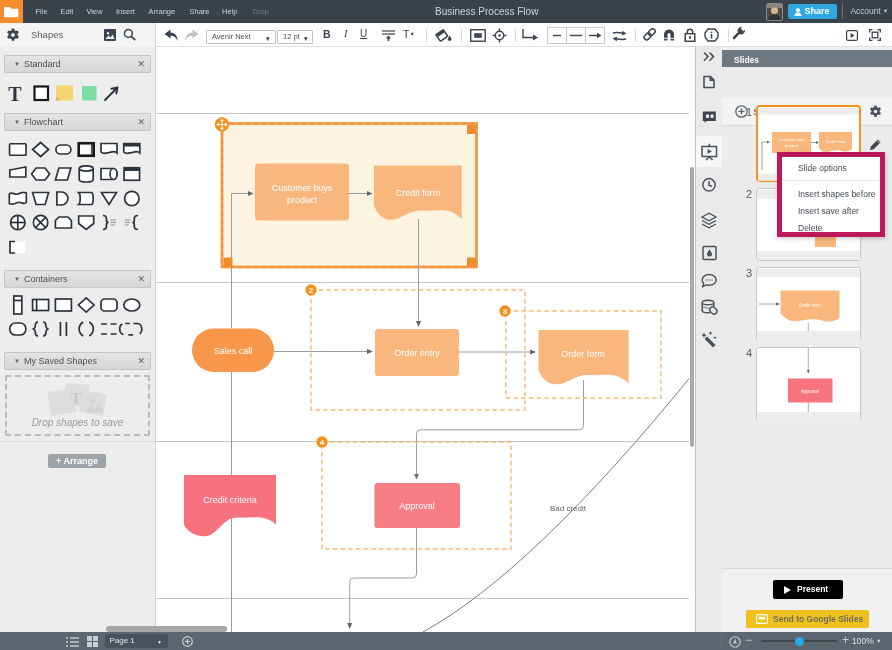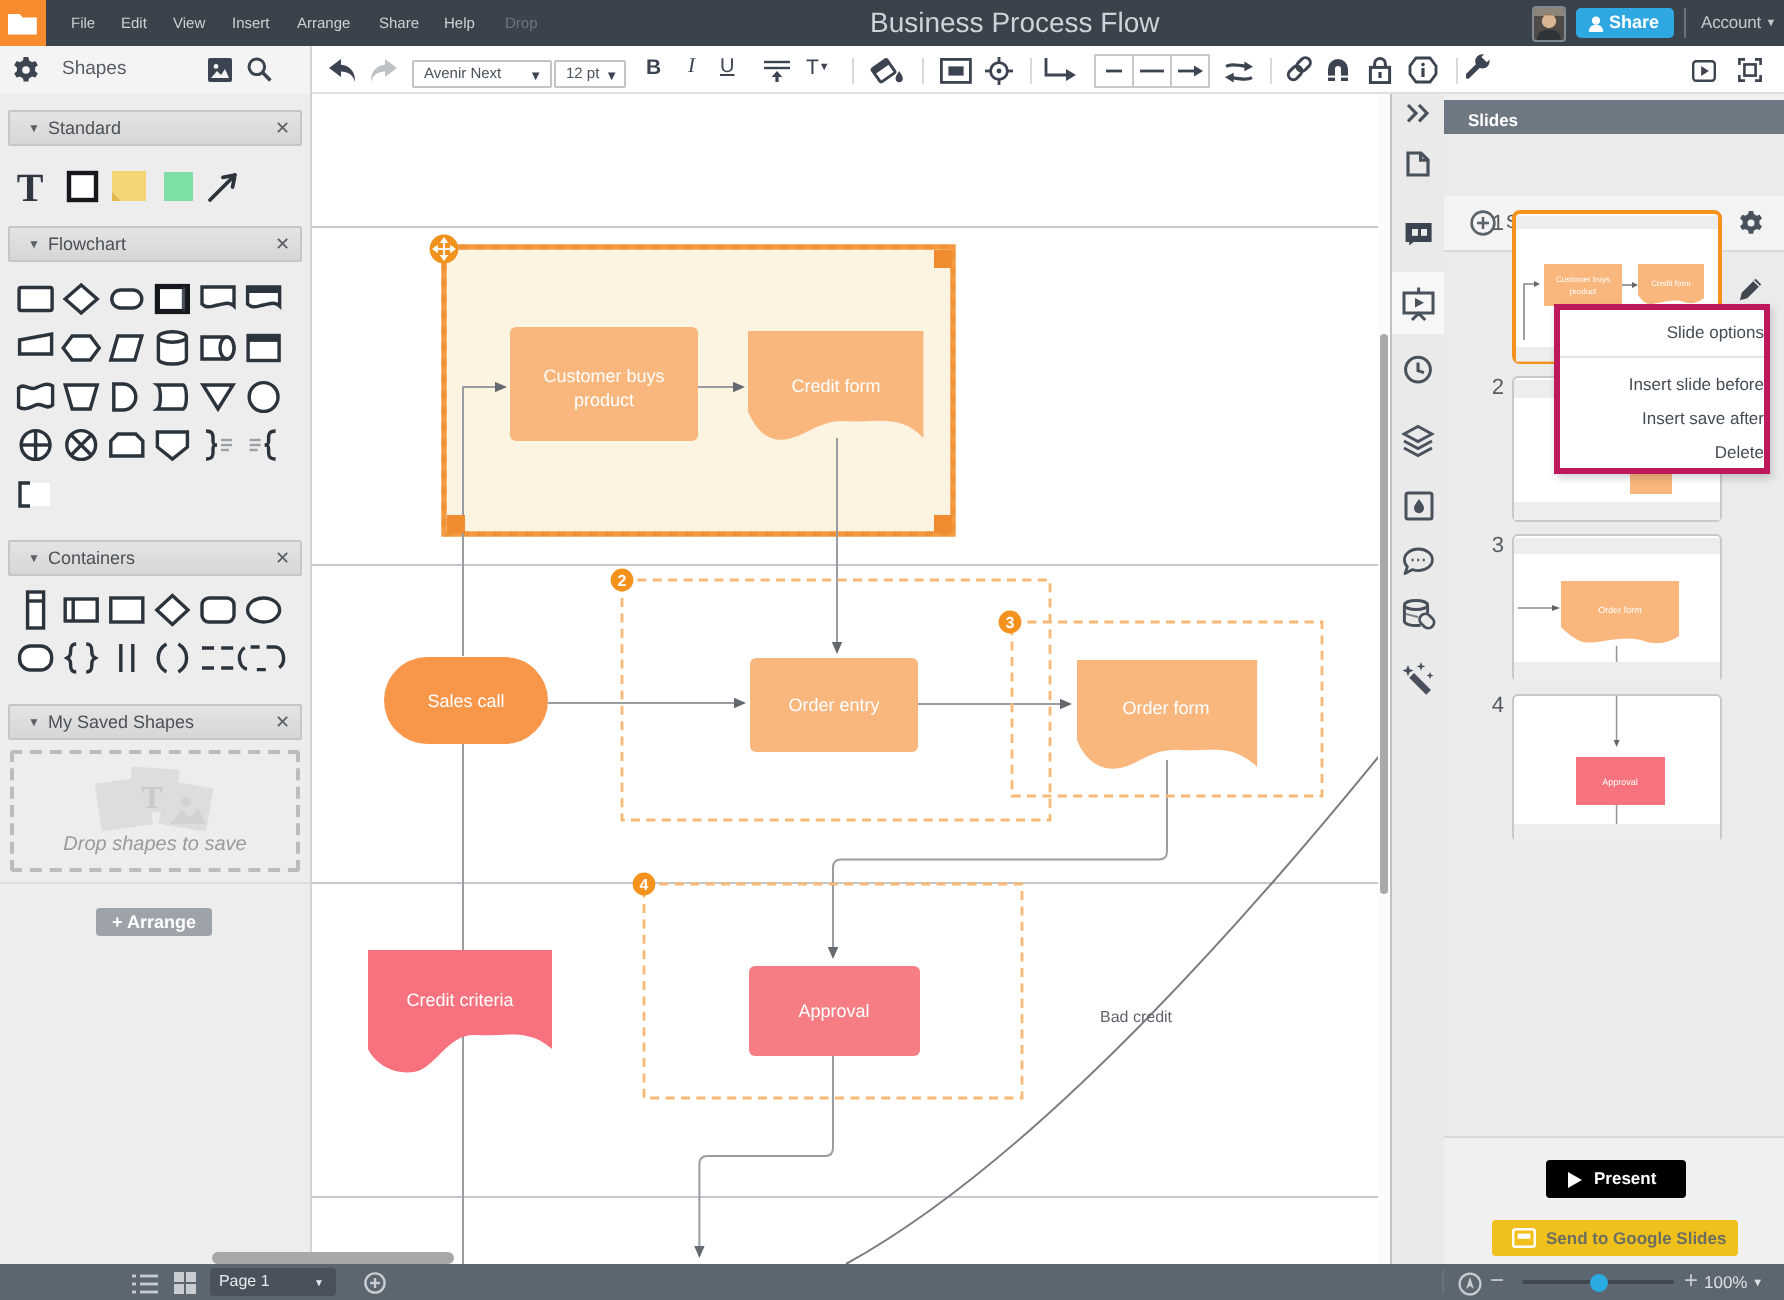--- a/index.html
+++ b/index.html
@@ -2,21 +2,21 @@
 <html><head>
 <meta charset="utf-8">
 <style>
 * { margin:0; padding:0; box-sizing:border-box; }
 html,body { width:892px; height:650px; overflow:hidden; }
 body { font-family:"Liberation Sans", sans-serif; position:relative; background:#fff; }
 
 #topbar { position:absolute; left:0; top:0; width:892px; height:23px; background:#3a424b; }
 #logo { position:absolute; left:0; top:0; width:23px; height:23px; background:#f68c2e; }
 .menu { position:absolute; top:0; height:23px; line-height:23px; font-size:7.5px; color:#cdd2d7; }
-#title { position:absolute; left:435px; top:0; height:23px; line-height:23px; font-size:14px; color:#ced3d8; }
+#title { position:absolute; left:435px; top:0; height:23px; line-height:23px; font-size:10px; color:#ced3d8; }
 #avatar { position:absolute; left:767px; top:4px; width:15px; height:15.5px; border-radius:1px; overflow:hidden; outline:1px solid #818990; }
 #sharebtn { position:absolute; left:787.5px; top:4px; width:49px; height:15.2px; background:#2fa7e0; border-radius:2.5px; color:#fff; font-size:9px; font-weight:bold; line-height:15.2px; }
 #acct { position:absolute; left:850.5px; top:0; height:23px; line-height:23px; font-size:8.5px; color:#c3c8cd; letter-spacing:-0.1px; }
 #acctdiv { position:absolute; left:842px; top:4px; width:1px; height:15px; background:#6a7279; }
 
 #toolbar { position:absolute; left:156px; top:23px; width:736px; height:24px; background:#fff; border-bottom:1px solid #e0e0e0; }
 .tbsep { position:absolute; top:6px; width:1px; height:13px; background:#d9d9d9; }
 .selbox { position:absolute; top:6.5px; height:14px; border:1px solid #c3c3c3; border-radius:1px; background:#fff; font-size:7.5px; color:#4a525b; line-height:12px; }
 .ticon { position:absolute; }
 
@@ -30,21 +30,21 @@
 #vscroll { position:absolute; left:689px; top:47px; width:7px; height:585px; background:#fcfcfc; border-right:1px solid #c0c3c5; }
 #vthumb { position:absolute; left:1px; top:120px; width:4px; height:280px; background:#a7a9ab; border-radius:2px; }
 #strip { position:absolute; left:696px; top:47px; width:26px; height:585px; background:#eaeaea; }
 #stripsel { position:absolute; left:0; top:88.5px; width:26px; height:31.5px; background:#f7f7f7; }
 #slides { position:absolute; left:722px; top:47px; width:170px; height:624px; background:#ebebeb; }
 #slides::before { content:""; position:absolute; left:0; top:0; width:170px; height:3px; background:#f0f0f0; }
 #slhead { position:absolute; left:0; top:2.5px; width:170px; height:17.5px; background:#6e7883; color:#fff; font-size:8.5px; font-weight:bold; line-height:20px; padding-left:12px; }
 #slsub { position:absolute; left:0; top:20px; width:170px; height:27.5px; background:#f3f3f3; border-bottom:1px solid #d9d9d9; font-size:9.5px; color:#4a5158;margin-top:31px; }
 .thumb { position:absolute; left:33.5px; width:105px; background:#fff; border:1px solid #c8c8c8; border-radius:3px; }
 .snum { position:absolute; left:16px; width:14px; text-align:right; font-size:11px; line-height:11px; color:#565b60; }
-#menu { position:absolute; left:777px; top:152px; width:108px; height:85px; background:#fff; border:3px solid #be185d; box-shadow:1px 2px 4px rgba(0,0,0,0.18); font-size:8.5px; color:#434c55; z-index:30;text-align:right; }
+#menu { position:absolute; left:777px; top:152px; width:108px; height:85px; background:#fff; border:5px solid #be185d; box-shadow:1px 2px 4px rgba(0,0,0,0.18); font-size:8.5px; color:#434c55; z-index:30; }
 #menu div { padding-left:16px; }
 #present { position:absolute; left:773px; top:580px; width:70px; height:19px; background:#000000; border-radius:2px; color:#fff; font-size:8.5px; font-weight:bold; line-height:19px; }
 #sendgs { position:absolute; left:746px; top:610px; width:123px; height:18px; background:#f0c11c; border-radius:2px; color:#6c6e60; font-size:8.5px; font-weight:bold; line-height:18px; }
 
 #botbar { position:absolute; left:0; top:632px; width:892px; height:18px; background:#5c6670; }
 #pagebtn { position:absolute; left:105px; top:2px; width:63px; height:14px; background:#49525c; border-radius:2px; color:#e7eaec; font-size:8px; line-height:14px; }
 #hthumb { position:absolute; left:106px; top:-6.5px; width:121px; height:6px; background:#a5a7a9; border-radius:3px; }
 #zoomtxt { position:absolute; left:852px; top:0; height:18px; line-height:18px; font-size:8.5px; color:#dde1e4; }
 </style>
 </head>
@@ -577,21 +577,21 @@
   <svg style="position:absolute; left:147px; top:91px;" width="13" height="14" viewBox="0 0 14 15">
       <path d="M9.5,1.5 l3,3 L5,12 l-4,1 l1,-4 Z" fill="#3f4851"></path>
       <path d="M11.5,5.5 l-3,-3" stroke="#f0f0f0" stroke-width="0.8"></path>
     </svg>
   <div style="position:absolute; left:0; top:521px; width:170px; height:1px; background:#d8d8d8;"></div>
   <div style="position:absolute; left:0; top:522px; width:170px; height:63px; background:#f0f0f0;"></div>
 </div>
 <div id="menu">
   <div style="line-height:23px;">Slide options</div>
   <div style="height:1px; background:#e4e4e4; padding:0;"></div>
-  <div style="height:17px; line-height:17px; margin-top:5px;">Insert slide before</div>
+  <div style="height:17px; line-height:17px; margin-top:5px;">Insert shapes before</div>
   <div style="height:17px; line-height:17px;">Insert save after</div>
   <div style="height:17px; line-height:17px;">Delete</div>
 </div>
 <div id="present"><svg width="7" height="8" viewBox="0 0 7 8" style="margin:5.5px 6px 0 11px; float:left;">
       <path d="M0,0 L7,4 L0,8 Z" fill="#fff"></path>
     </svg>Present</div>
 <div id="sendgs"><svg width="12" height="10" viewBox="0 0 12 10" style="margin:4px 5px 0 10px; float:left;">
       <rect x="0.6" y="0.6" width="10.8" height="8.8" rx="1.2" fill="none" stroke="#fff" stroke-width="1.2"></rect>
       <rect x="2.8" y="2.8" width="6.4" height="2.6" fill="#fff"></rect>
     </svg>Send to Google Slides</div>

